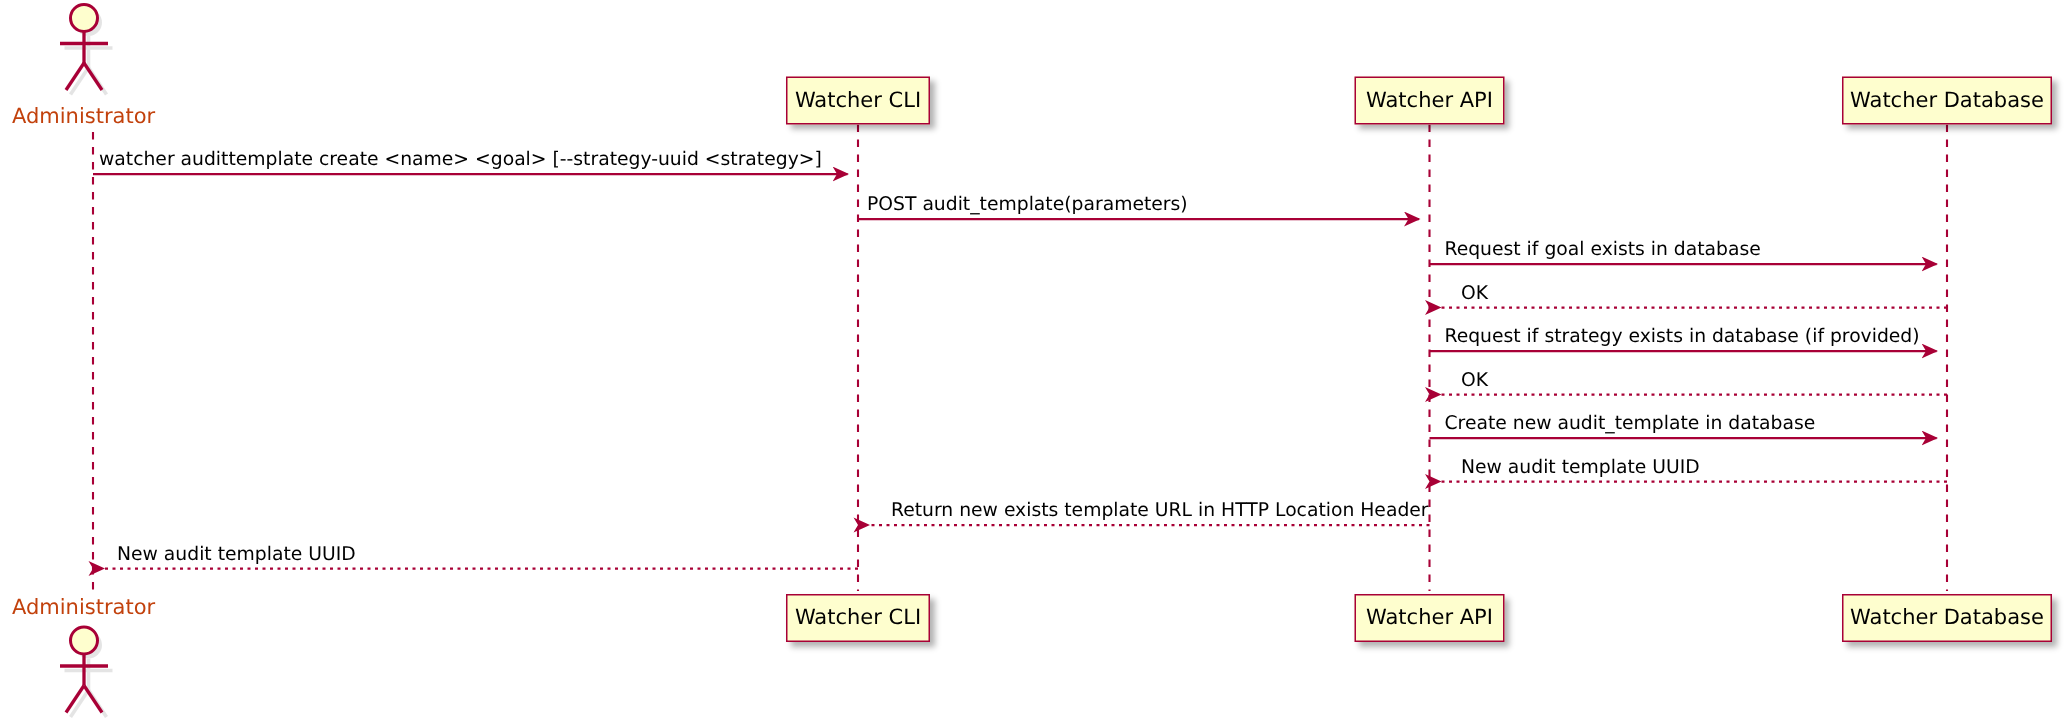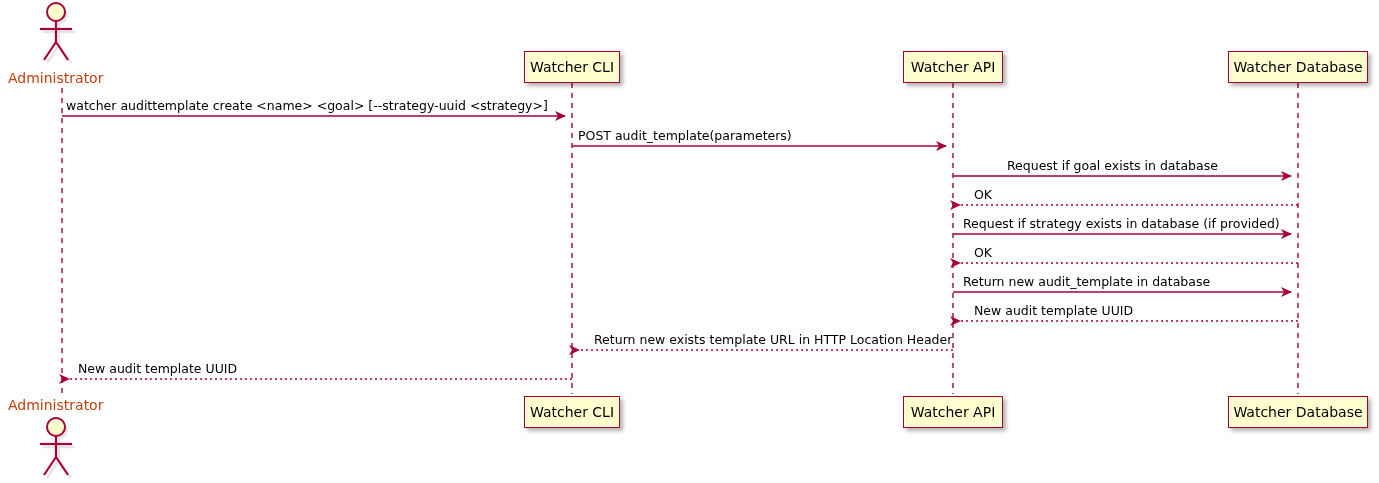--- a/index.html
+++ b/index.html
@@ -135,22 +135,22 @@
   </div>
   <div class="participant-box" style="left:1228px; top:396px; width:140px; height:32px;">
     <span>Watcher Database</span>
   </div>
 
   <div class="actor-name" style="left:8px; top:70px;">Administrator</div>
   <div class="actor-name" style="left:8px; top:397px;">Administrator</div>
 
   <div class="msg-label" style="left:66px; top:100px;">watcher audittemplate create &lt;name&gt; &lt;goal&gt; [--strategy-uuid &lt;strategy&gt;]</div>
   <div class="msg-label" style="left:578px; top:130px;">POST audit_template(parameters)</div>
-  <div class="msg-label" style="left:1007px; top:160px;">Request if goal exists in database</div>
+  <div class="msg-label" style="left:963px; top:160px;">Request if goal exists in database</div>
   <div class="msg-label" style="left:974px; top:189px;">OK</div>
   <div class="msg-label" style="left:963px; top:218px;">Request if strategy exists in database (if provided)</div>
   <div class="msg-label" style="left:974px; top:247px;">OK</div>
-  <div class="msg-label" style="left:963px; top:276px;">Return new audit_template in database</div>
+  <div class="msg-label" style="left:963px; top:276px;">Create new audit_template in database</div>
   <div class="msg-label" style="left:974px; top:305px;">New audit template UUID</div>
   <div class="msg-label" style="left:594px; top:334px;">Return new exists template URL in HTTP Location Header</div>
   <div class="msg-label" style="left:78px; top:363px;">New audit template UUID</div>
 
 </div>
 
 </body></html>

